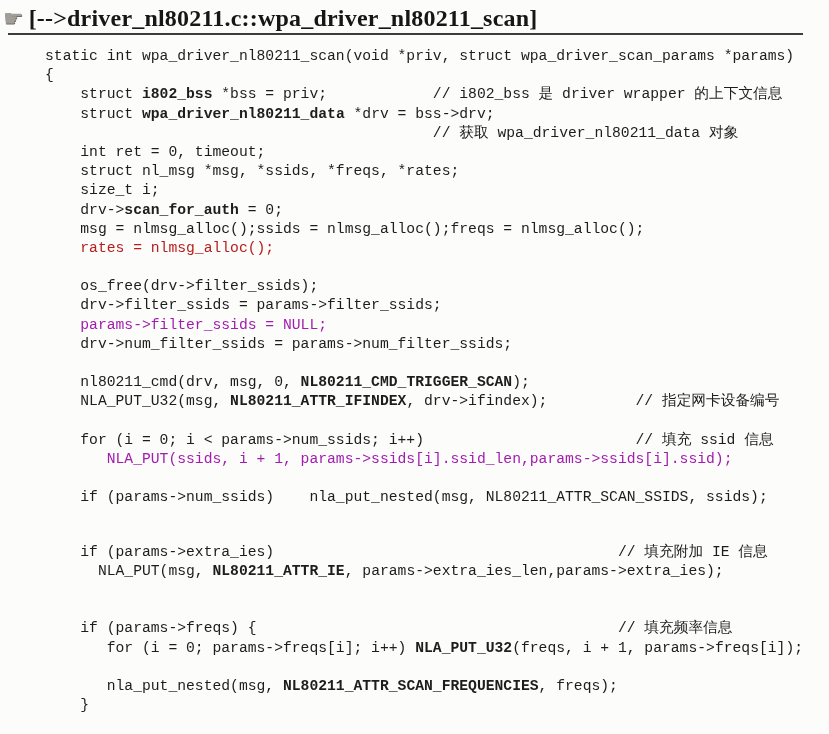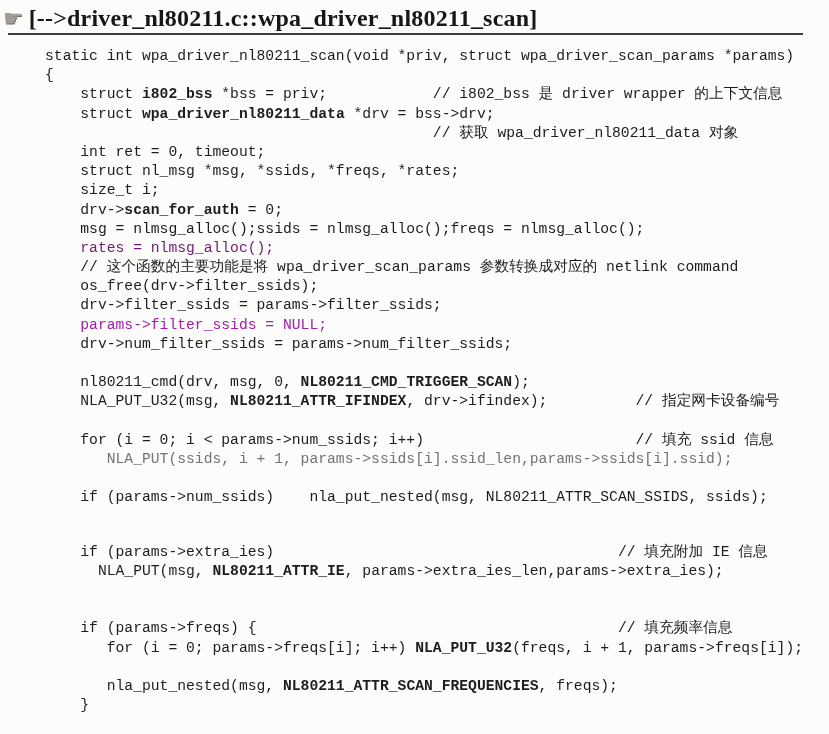--- a/index.html
+++ b/index.html
@@ -74,32 +74,32 @@
       <div class="code-line" style="color: rgb(29, 29, 29);"><span class="seg-n">static int wpa_driver_nl80211_scan(void *priv, struct wpa_driver_scan_params *params)</span></div>
       <div class="code-line" style="color: rgb(29, 29, 29);"><span class="seg-n">{</span></div>
       <div class="code-line" style="color: rgb(29, 29, 29);"><span class="seg-n">    struct </span><span class="seg-b">i802_bss</span><span class="seg-n"> *bss = priv;            </span><span class="seg-c">// i802_bss 是 driver wrapper 的上下文信息</span></div>
       <div class="code-line" style="color: rgb(29, 29, 29);"><span class="seg-n">    struct </span><span class="seg-b">wpa_driver_nl80211_data</span><span class="seg-n"> *drv = bss-&gt;drv;</span></div>
       <div class="code-line" style="color: rgb(29, 29, 29);"><span class="seg-n">                                            </span><span class="seg-c">// 获取 wpa_driver_nl80211_data 对象</span></div>
       <div class="code-line" style="color: rgb(29, 29, 29);"><span class="seg-n">    int ret = 0, timeout;</span></div>
       <div class="code-line" style="color: rgb(29, 29, 29);"><span class="seg-n">    struct nl_msg *msg, *ssids, *freqs, *rates;</span></div>
       <div class="code-line" style="color: rgb(29, 29, 29);"><span class="seg-n">    size_t i;</span></div>
       <div class="code-line" style="color: rgb(29, 29, 29);"><span class="seg-n">    drv-&gt;</span><span class="seg-b">scan_for_auth</span><span class="seg-n"> = 0;</span></div>
       <div class="code-line" style="color: rgb(29, 29, 29);"><span class="seg-n">    msg = nlmsg_alloc();ssids = nlmsg_alloc();freqs = nlmsg_alloc();</span></div>
-      <div class="code-line" style="color: #701a75; font-family: Liberation Mono, monospace;"><span class="seg-n">    rates = nlmsg_alloc();</span></div>
-      <div class="code-line" style="color: rgb(29, 29, 29);"><span class="seg-n">    </span><span class="seg-c">// 这个函数的主要功能是将 wpa_driver_scan_params 参数转换成对应的 netlink command</span></div>
+      <div class="code-line" style="color: #b91c1c; font-family: Liberation Mono, monospace;"><span class="seg-n">    rates = nlmsg_alloc();</span></div>
+      <div class="code-line" style="color: rgb(29, 29, 29);"><span class="seg-n">    </span></div>
       <div class="code-line" style="color: rgb(29, 29, 29);"><span class="seg-n">    os_free(drv-&gt;filter_ssids);</span></div>
       <div class="code-line" style="color: rgb(29, 29, 29);"><span class="seg-n">    drv-&gt;filter_ssids = params-&gt;filter_ssids;</span></div>
       <div class="code-line" style="color: #a21caf;"><span class="seg-n">    params-&gt;filter_ssids = NULL;</span></div>
       <div class="code-line" style="color: rgb(29, 29, 29);"><span class="seg-n">    drv-&gt;num_filter_ssids = params-&gt;num_filter_ssids;</span></div>
       <div class="code-line" style="color: rgb(29, 29, 29);"></div>
       <div class="code-line" style="color: rgb(29, 29, 29);"><span class="seg-n">    nl80211_cmd(drv, msg, 0, </span><span class="seg-b">NL80211_CMD_TRIGGER_SCAN</span><span class="seg-n">);</span></div>
       <div class="code-line" style="color: rgb(29, 29, 29);"><span class="seg-n">    NLA_PUT_U32(msg, </span><span class="seg-b">NL80211_ATTR_IFINDEX</span><span class="seg-n">, drv-&gt;ifindex);          </span><span class="seg-c">// 指定网卡设备编号</span></div>
       <div class="code-line" style="color: rgb(29, 29, 29);"></div>
       <div class="code-line" style="color: rgb(29, 29, 29);"><span class="seg-n">    for (i = 0; i &lt; params-&gt;num_ssids; i++)                        </span><span class="seg-c">// 填充 ssid 信息</span></div>
-      <div class="code-line" style="color: #737373;"><span class="seg-n">       NLA_PUT(ssids, i + 1, params-&gt;ssids[i].ssid_len,params-&gt;ssids[i].ssid);</span></div>
+      <div class="code-line" style="color: #a21caf;"><span class="seg-n">       NLA_PUT(ssids, i + 1, params-&gt;ssids[i].ssid_len,params-&gt;ssids[i].ssid);</span></div>
       <div class="code-line" style="color: rgb(29, 29, 29);"></div>
       <div class="code-line" style="color: rgb(29, 29, 29);"><span class="seg-n">    if (params-&gt;num_ssids)    nla_put_nested(msg, NL80211_ATTR_SCAN_SSIDS, ssids);</span></div>
       <div class="code-line" style="color: rgb(29, 29, 29);"></div>
       <div class="code-line" style="color: rgb(29, 29, 29); margin-top: 16px;"><span class="seg-n">    if (params-&gt;extra_ies)                                       </span><span class="seg-c">// 填充附加 IE 信息</span></div>
       <div class="code-line" style="color: rgb(29, 29, 29);"><span class="seg-n">      NLA_PUT(msg, </span><span class="seg-b">NL80211_ATTR_IE</span><span class="seg-n">, params-&gt;extra_ies_len,params-&gt;extra_ies);</span></div>
       <div class="code-line" style="color: rgb(29, 29, 29);"></div>
       <div class="code-line" style="color: rgb(29, 29, 29);"></div>
       <div class="code-line" style="color: rgb(29, 29, 29);"><span class="seg-n">    if (params-&gt;freqs) {                                         </span><span class="seg-c">// 填充频率信息</span></div>
       <div class="code-line" style="color: rgb(29, 29, 29);"><span class="seg-n">       for (i = 0; params-&gt;freqs[i]; i++) </span><span class="seg-b">NLA_PUT_U32</span><span class="seg-n">(freqs, i + 1, params-&gt;freqs[i]);</span></div>
       <div class="code-line" style="color: rgb(29, 29, 29);"></div>

